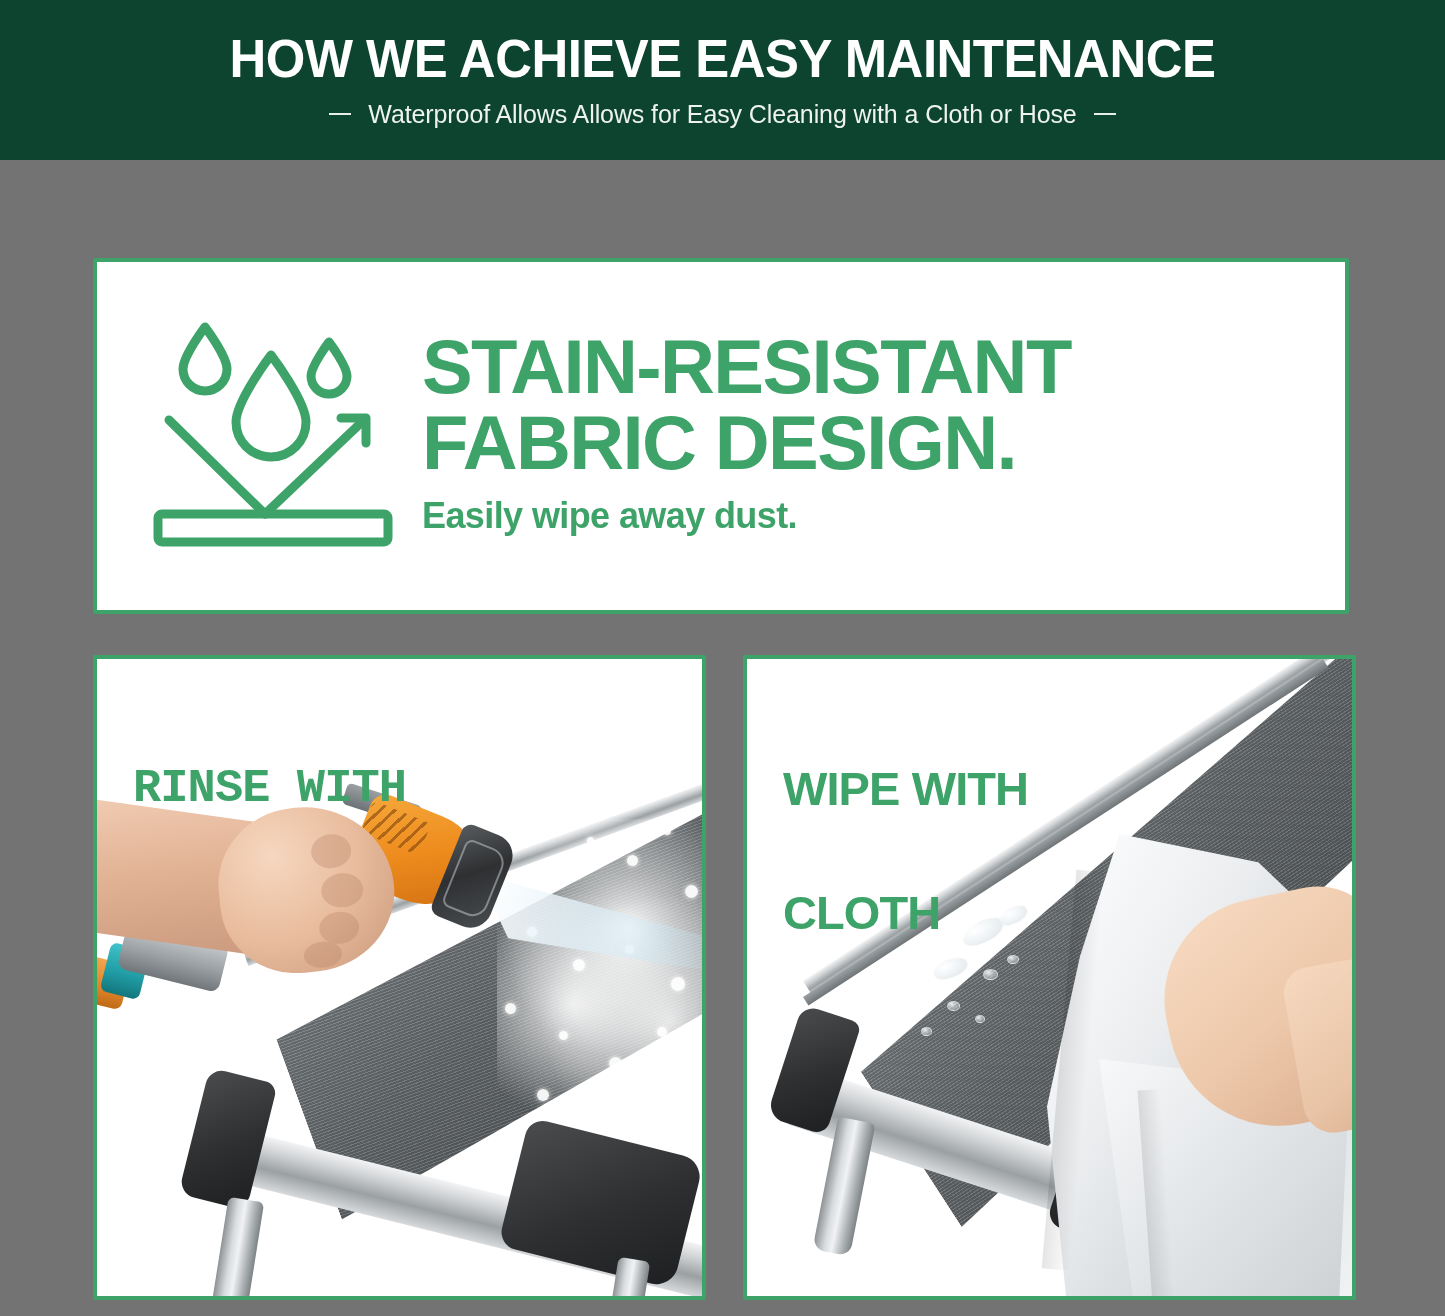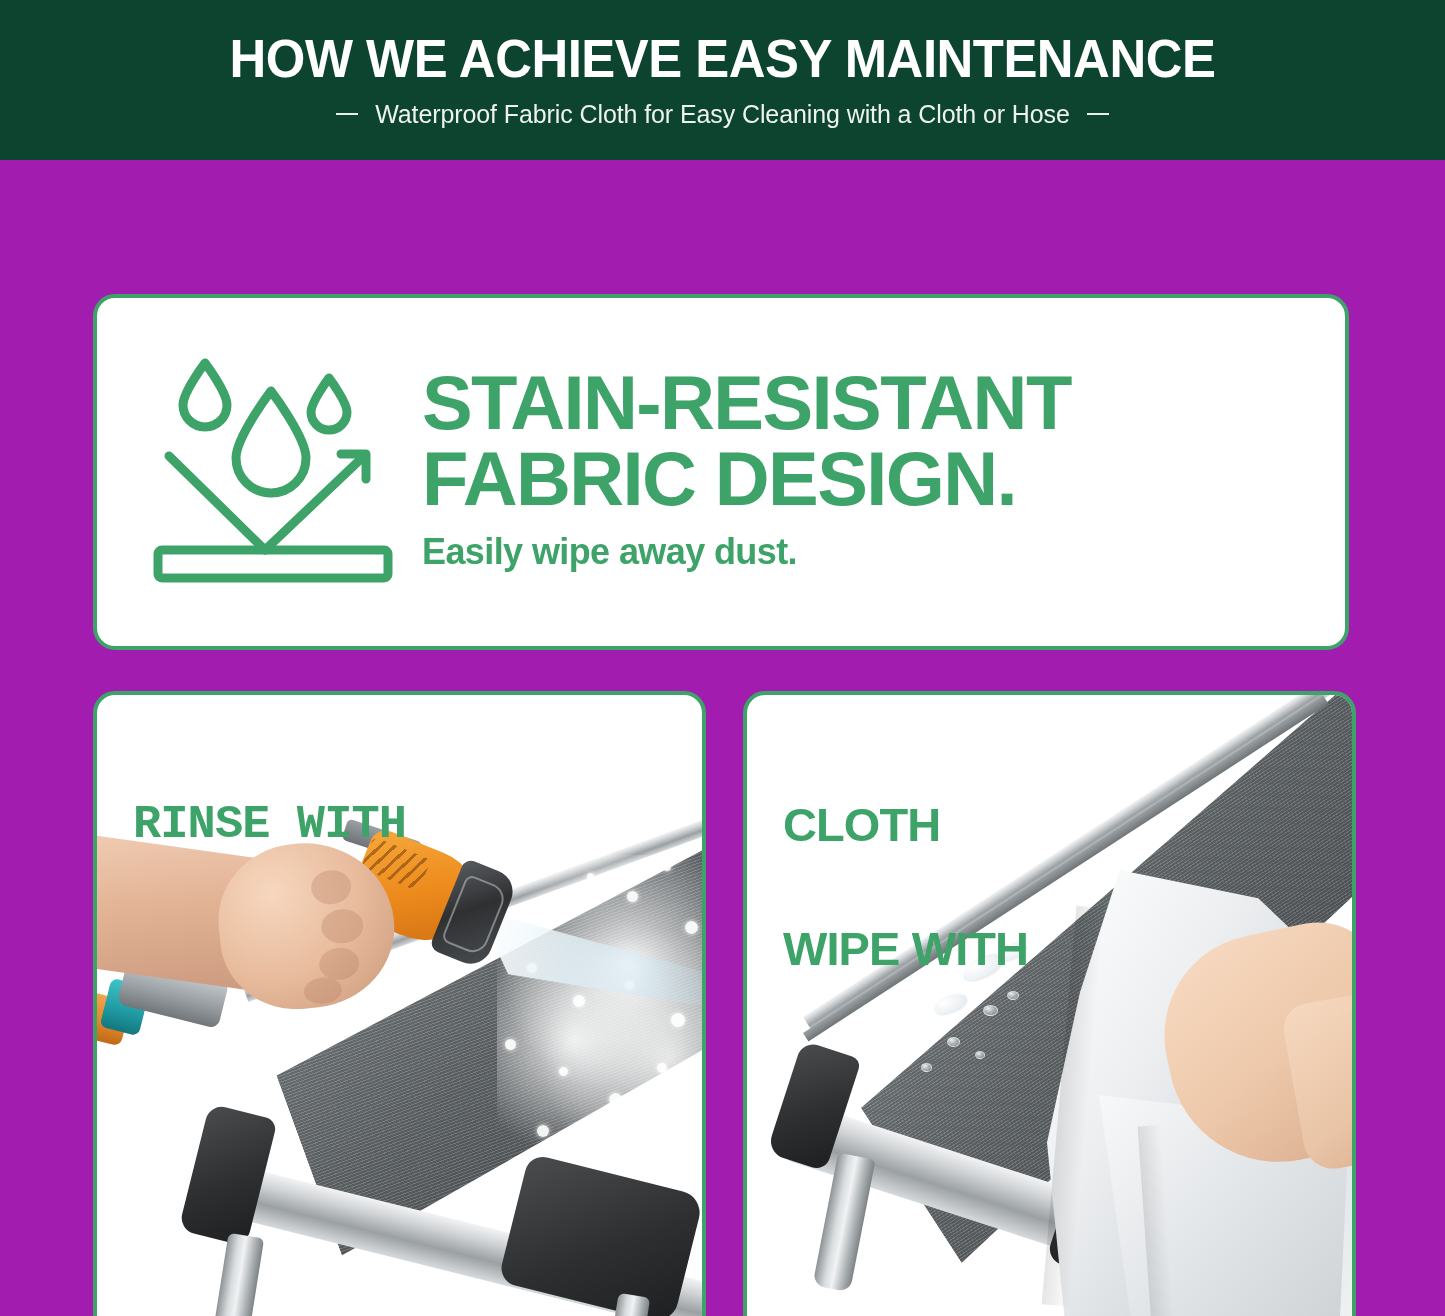--- a/index.html
+++ b/index.html
@@ -10,21 +10,21 @@
     height: 1316px;
     background: #ffffff;
     font-family: "Liberation Sans", sans-serif;
     overflow: hidden;
   }
 
   .page {
     position: relative;
     width: 1445px;
     height: 1316px;
-    background: #a21caf;
+    background: #737373;
   }
 
   
   .header-banner {
     position: absolute;
     left: 0; top: 0;
     width: 1445px;
     height: 160px;
     background: #0C4430;
     display: flex;
@@ -61,23 +61,22 @@
     font-weight: 400;
     white-space: nowrap;
     letter-spacing: -0.1px;
   }
 
   
   .card {
     position: absolute;
     background: #ffffff;
     border: 4px solid #3DA368;
-    border-radius: 22px;
+    border-radius: 2px;
     overflow: hidden;
-    margin-top: 36px;
   }
 
   
   .card-feature {
     left: 93px;
     top: 258px;
     width: 1256px;
     height: 356px;
     display: flex;
     align-items: center;
@@ -303,21 +302,21 @@
 </style>
 </head>
 <body>
 
 <div class="page">
 
   <div class="header-banner">
     <div class="header-title">HOW WE ACHIEVE EASY MAINTENANCE</div>
     <div class="header-sub-row">
       <span class="header-dash"></span>
-      <span class="header-subtitle">Waterproof Fabric Cloth for Easy Cleaning with a Cloth or Hose</span>
+      <span class="header-subtitle">Waterproof Allows Allows for Easy Cleaning with a Cloth or Hose</span>
       <span class="header-dash"></span>
     </div>
   </div>
 
   <div class="card card-feature">
 
     <div class="feature-icon-wrap">
       <svg width="250" height="236" viewBox="0 0 250 236">
         <g fill="none" stroke="#3DA368" stroke-width="9" stroke-linecap="round" stroke-linejoin="round">
 
@@ -419,22 +418,22 @@
         <div class="knuckle" style="left:102px; top:70px;  width:42px; height:34px;"></div>
         <div class="knuckle" style="left:96px;  top:108px; width:40px; height:32px;"></div>
         <div class="knuckle" style="left:78px;  top:136px; width:38px; height:26px;"></div>
       </div>
     </div>
   </div>
 
   <div class="card card-step card-step-right">
 
     <div class="step-title">
+      <div>WIPE WITH</div>
       <div>CLOTH</div>
-      <div>WIPE WITH</div>
     </div>
 
     <div class="photo">
 
       <div class="cot-mesh" style="left:60px; top:330px; width:700px; height:330px;
                   transform: rotate(-33deg); transform-origin: 0 0;
                   clip-path: polygon(0 30%, 100% 0, 100% 48%, 0 86%);"></div>
 
       <div class="cot-rail" style="left:56px; top:322px; width:710px; height:17px;
                   transform: rotate(-33deg); transform-origin: 0 0;"></div>

